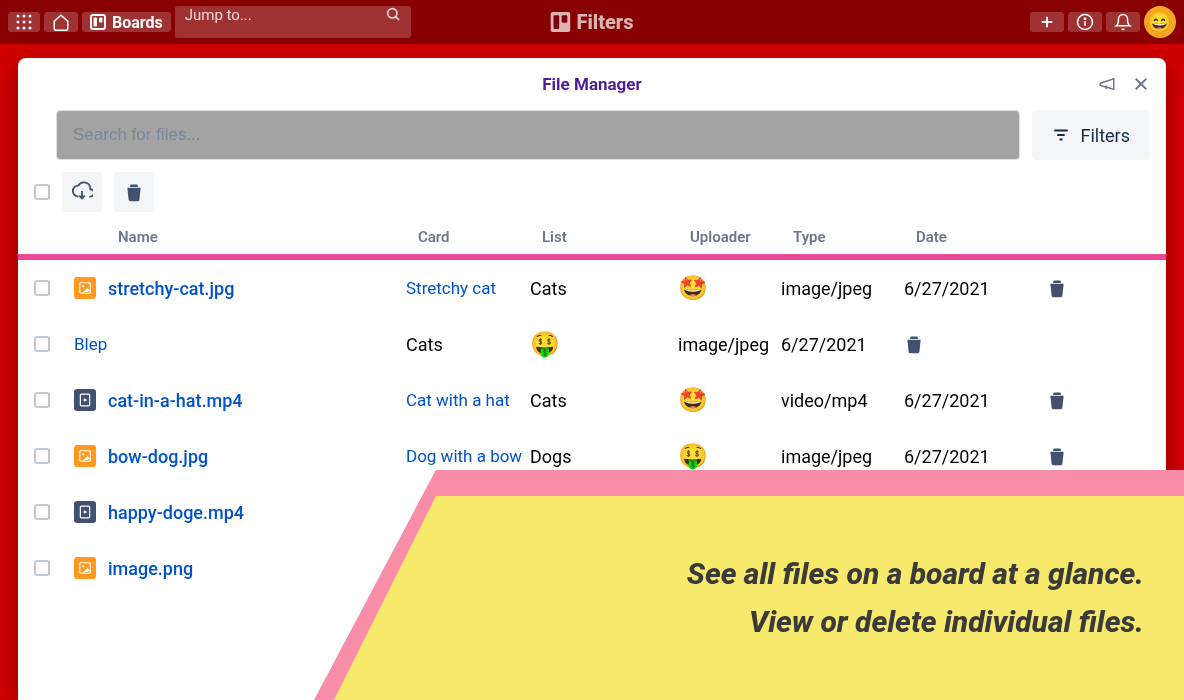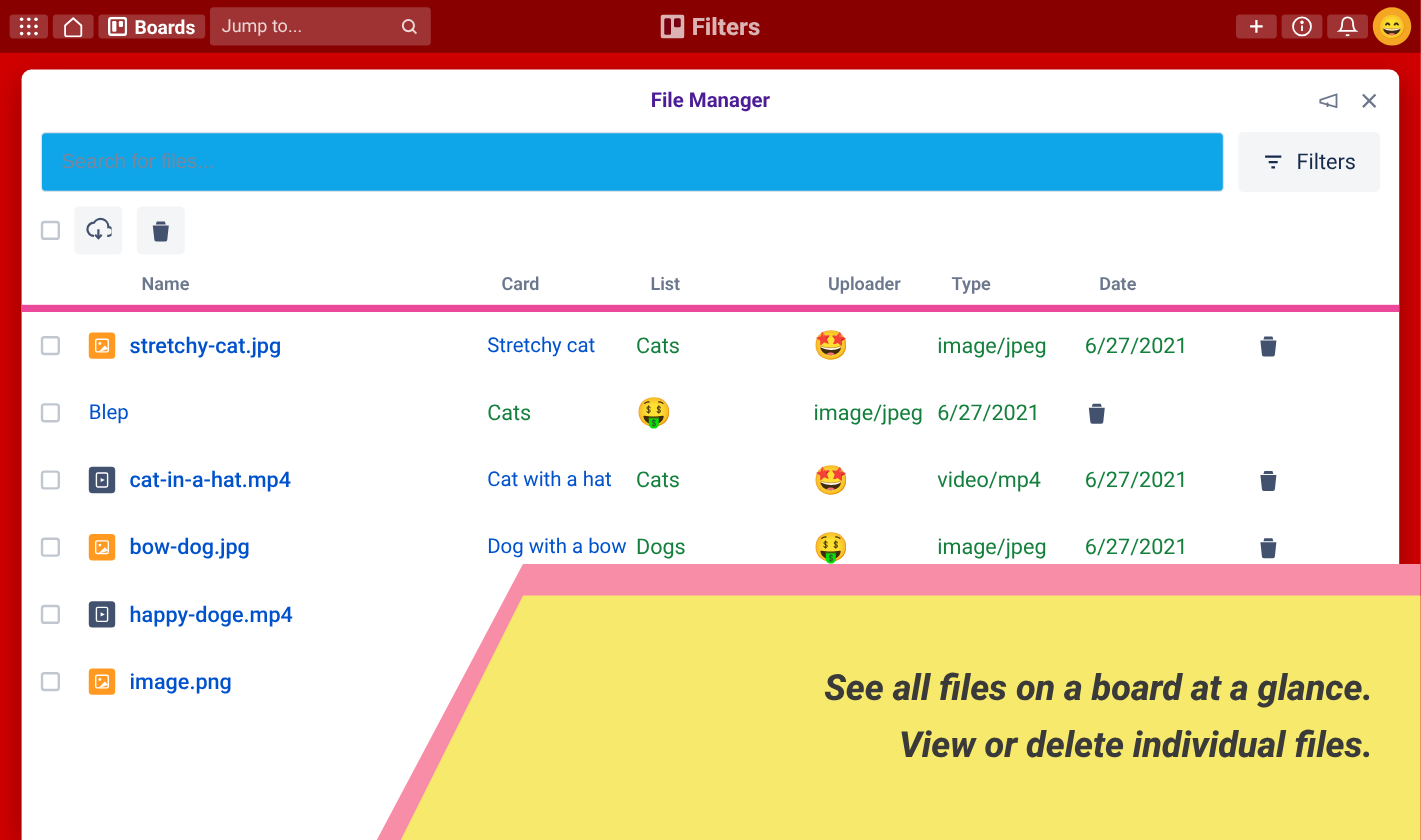--- a/index.html
+++ b/index.html
@@ -31,23 +31,23 @@
   justify-content: center;
   color: #fff;
   padding: 0 8px;
   cursor: pointer;
 }
 .hdr-btn.boards { gap: 6px; font-weight: 700; font-size: 16px; }
 .jump-to {
   background: rgba(255,255,255,0.2);
   border-radius: 3px;
   height: 32px;
-  width: 184px;
+  width: 236px;
   display: flex;
-  align-items: center;
+  align-items: flex-start;
   padding: 0 10px;
   color: rgba(255,255,255,0.8);
   font-size: 15px;
   justify-content: space-between;
 }
 .trello-logo {
   position: absolute;
   left: 50%;
   transform: translateX(-50%);
   display: flex;
@@ -89,25 +89,26 @@
   position: absolute; right: 16px; display: flex; gap: 16px; align-items: center;
 }
 .icon-btn-sm { cursor: pointer; color: #6b778c; }
 
 .toolbar {
   display: flex; gap: 12px; padding: 0 16px 12px;
 }
 .search-box {
   flex: 1;
   border: 1px solid #dfe1e6;
-  background: #0ea5e9;
+  background: #a3a3a3;
   border-radius: 4px;
   padding: 14px 16px;
   font-size: 17px;
   color: #172b4d;
+  margin-left: 22px;
 }
 .search-box::placeholder { color: #7a869a; }
 .filters-btn {
   background: #f4f5f7;
   border-radius: 4px;
   padding: 0 20px;
   display: flex; align-items: center; gap: 10px;
   font-size: 18px; font-weight: 400; color: #172b4d;
   cursor: pointer;
 }
@@ -146,21 +147,21 @@
 .namecell { display: flex; align-items: center; gap: 12px; }
 .file-icon {
   width: 22px; height: 22px; border-radius: 3px;
   display: inline-flex; align-items: center; justify-content: center;
   flex-shrink: 0;
 }
 .file-icon.img { background: #ff991f; }
 .file-icon.vid { background: #42526e; }
 .file-name { color: #0052cc; font-size: 18px; font-weight: 500; }
 .card-link { color: #0052cc; font-size: 17px; line-height: 1.3; }
-.list-cell, .type-cell, .date-cell { color: #15803d; font-size: 18px; }
+.list-cell, .type-cell, .date-cell { color: #000000; font-size: 18px; }
 .uploader-cell { font-size: 24px; }
 .trash-cell { text-align: center; color: #42526e; cursor: pointer; }
 
 
 .callout-pink {
   position: absolute;
   bottom: 0; right: 0;
   width: 870px; height: 230px;
   background: #f78da7;
   clip-path: polygon(14% 0, 100% 0, 100% 100%, 0 100%);

